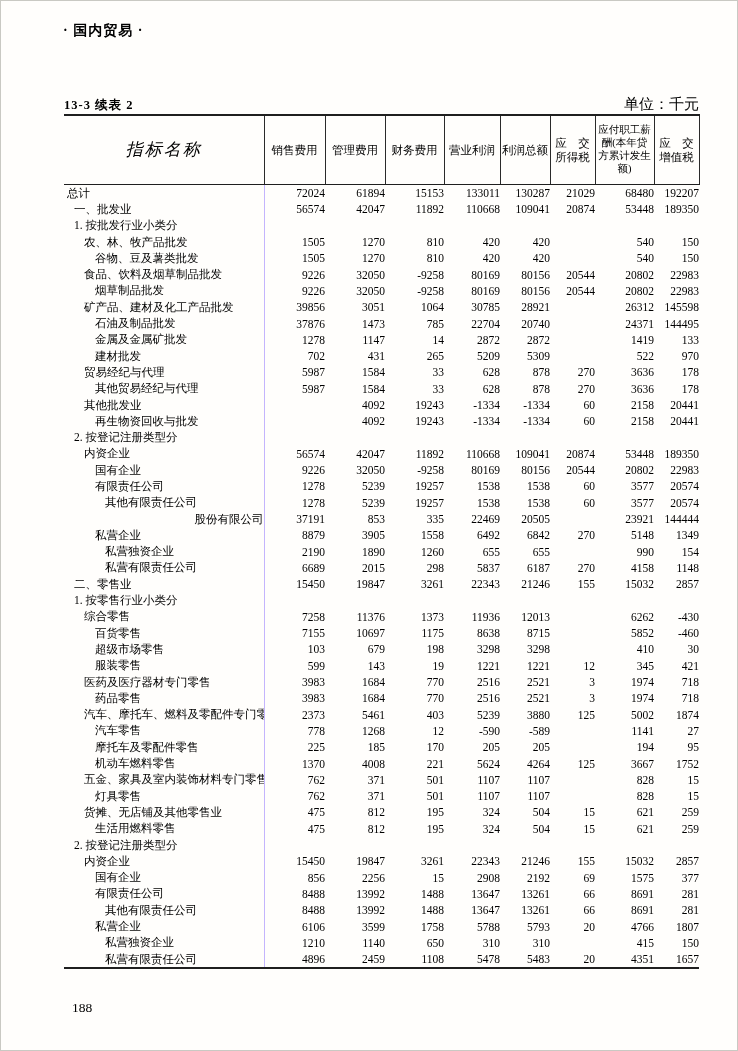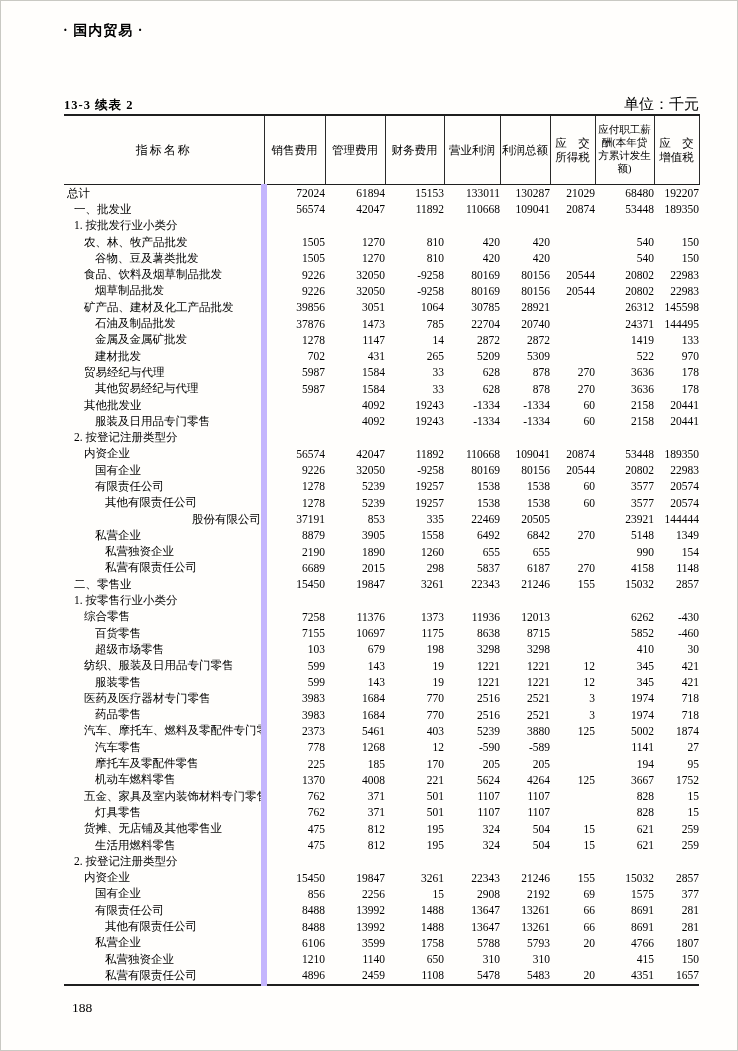--- a/index.html
+++ b/index.html
@@ -35,32 +35,32 @@
     border-left:1px solid #2a2a2a;
     font-weight:normal;
     font-size:11.5px;
     text-align:center;
     vertical-align:middle;
     white-space:pre-line;
     padding:2px 1px;
     height:64px;
     line-height:1.25;
   }
-  table.tbl th:first-child { border-left:none; font-size:12px; letter-spacing:2px; }
+  table.tbl th:first-child { border-left:none; font-size:17px; letter-spacing:2px;font-style:italic; }
   table.tbl th:last-child { border-right:1px solid #2a2a2a; }
   table.tbl th.payroll { font-size:10.5px; line-height:1.22; }
   table.tbl td {
     font-size:11.5px;
     height:16.3px;
     padding:0;
     vertical-align:middle;
     white-space:nowrap;
     overflow:hidden;
   }
-  td.rname-cell { border-right:6px solid #c4b5fd; }
+  td.rname-cell { border-right:1px solid #c4b5fd; }
   td.rname-cell span { display:block; }
   td.num { text-align:right; padding-right:4px; font-family:"Liberation Serif","DejaVu Serif",serif; }
   .page-number {
     position:absolute; left:72px; top:1000px;
     font-size:13.5px;
   }
 </style>
 </head>
 <body>
 
@@ -296,21 +296,21 @@
     <td class="num">19243</td>
     <td class="num">-1334</td>
     <td class="num">-1334</td>
     <td class="num">60</td>
     <td class="num">2158</td>
     <td class="num">20441</td>
   </tr>
 
   <tr>
     <td class="rname-cell">
-              <span class="rname" style="padding-left: 31px;">服装及日用品专门零售</span>
+              <span class="rname" style="padding-left: 31px;">再生物资回收与批发</span>
             </td>
     <td class="num"></td>
     <td class="num">4092</td>
     <td class="num">19243</td>
     <td class="num">-1334</td>
     <td class="num">-1334</td>
     <td class="num">60</td>
     <td class="num">2158</td>
     <td class="num">20441</td>
   </tr>
@@ -504,50 +504,37 @@
     <td class="num">103</td>
     <td class="num">679</td>
     <td class="num">198</td>
     <td class="num">3298</td>
     <td class="num">3298</td>
     <td class="num"></td>
     <td class="num">410</td>
     <td class="num">30</td>
   </tr>
 
-  <tr>
-    <td class="rname-cell">
-              <span class="rname" style="padding-left: 20px;">纺织、服装及日用品专门零售</span>
+
+  <tr>
+    <td class="rname-cell">
+              <span class="rname" style="padding-left: 31px;">服装零售</span>
             </td>
     <td class="num">599</td>
     <td class="num">143</td>
     <td class="num">19</td>
     <td class="num">1221</td>
     <td class="num">1221</td>
     <td class="num">12</td>
     <td class="num">345</td>
     <td class="num">421</td>
   </tr>
 
   <tr>
     <td class="rname-cell">
-              <span class="rname" style="padding-left: 31px;">服装零售</span>
-            </td>
-    <td class="num">599</td>
-    <td class="num">143</td>
-    <td class="num">19</td>
-    <td class="num">1221</td>
-    <td class="num">1221</td>
-    <td class="num">12</td>
-    <td class="num">345</td>
-    <td class="num">421</td>
-  </tr>
-
-  <tr>
-    <td class="rname-cell">
               <span class="rname" style="padding-left: 20px;">医药及医疗器材专门零售</span>
             </td>
     <td class="num">3983</td>
     <td class="num">1684</td>
     <td class="num">770</td>
     <td class="num">2516</td>
     <td class="num">2521</td>
     <td class="num">3</td>
     <td class="num">1974</td>
     <td class="num">718</td>

